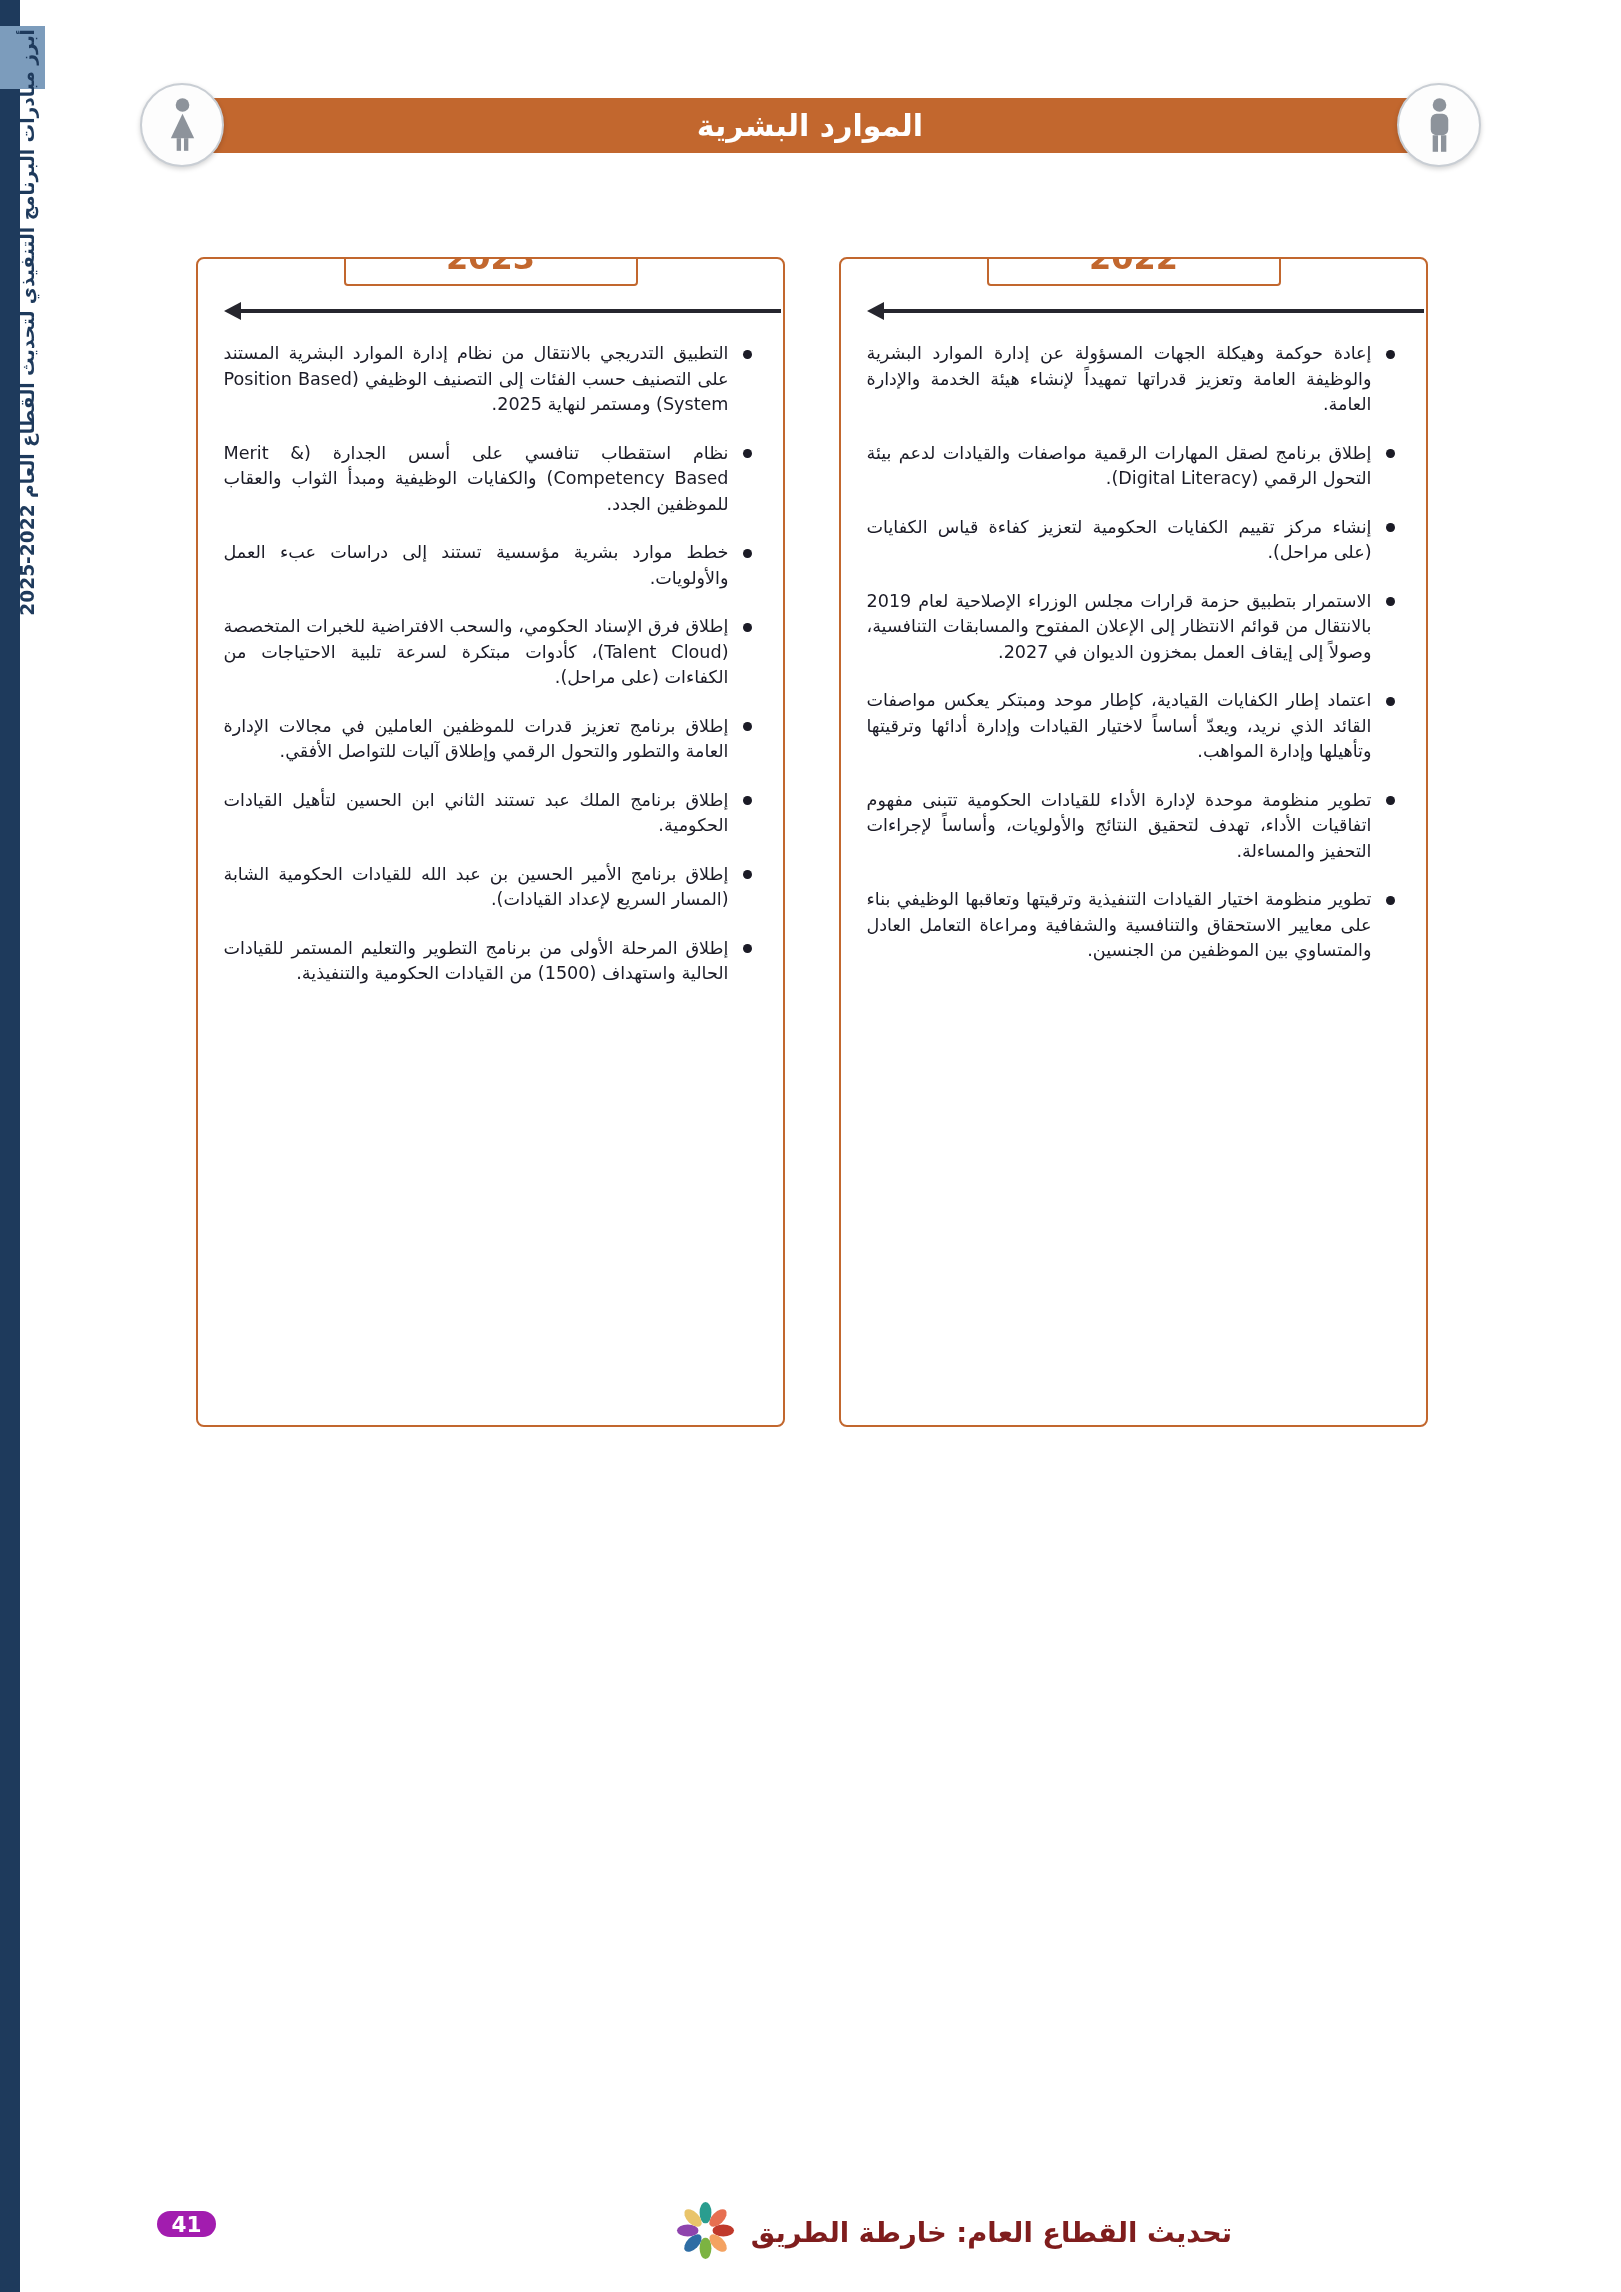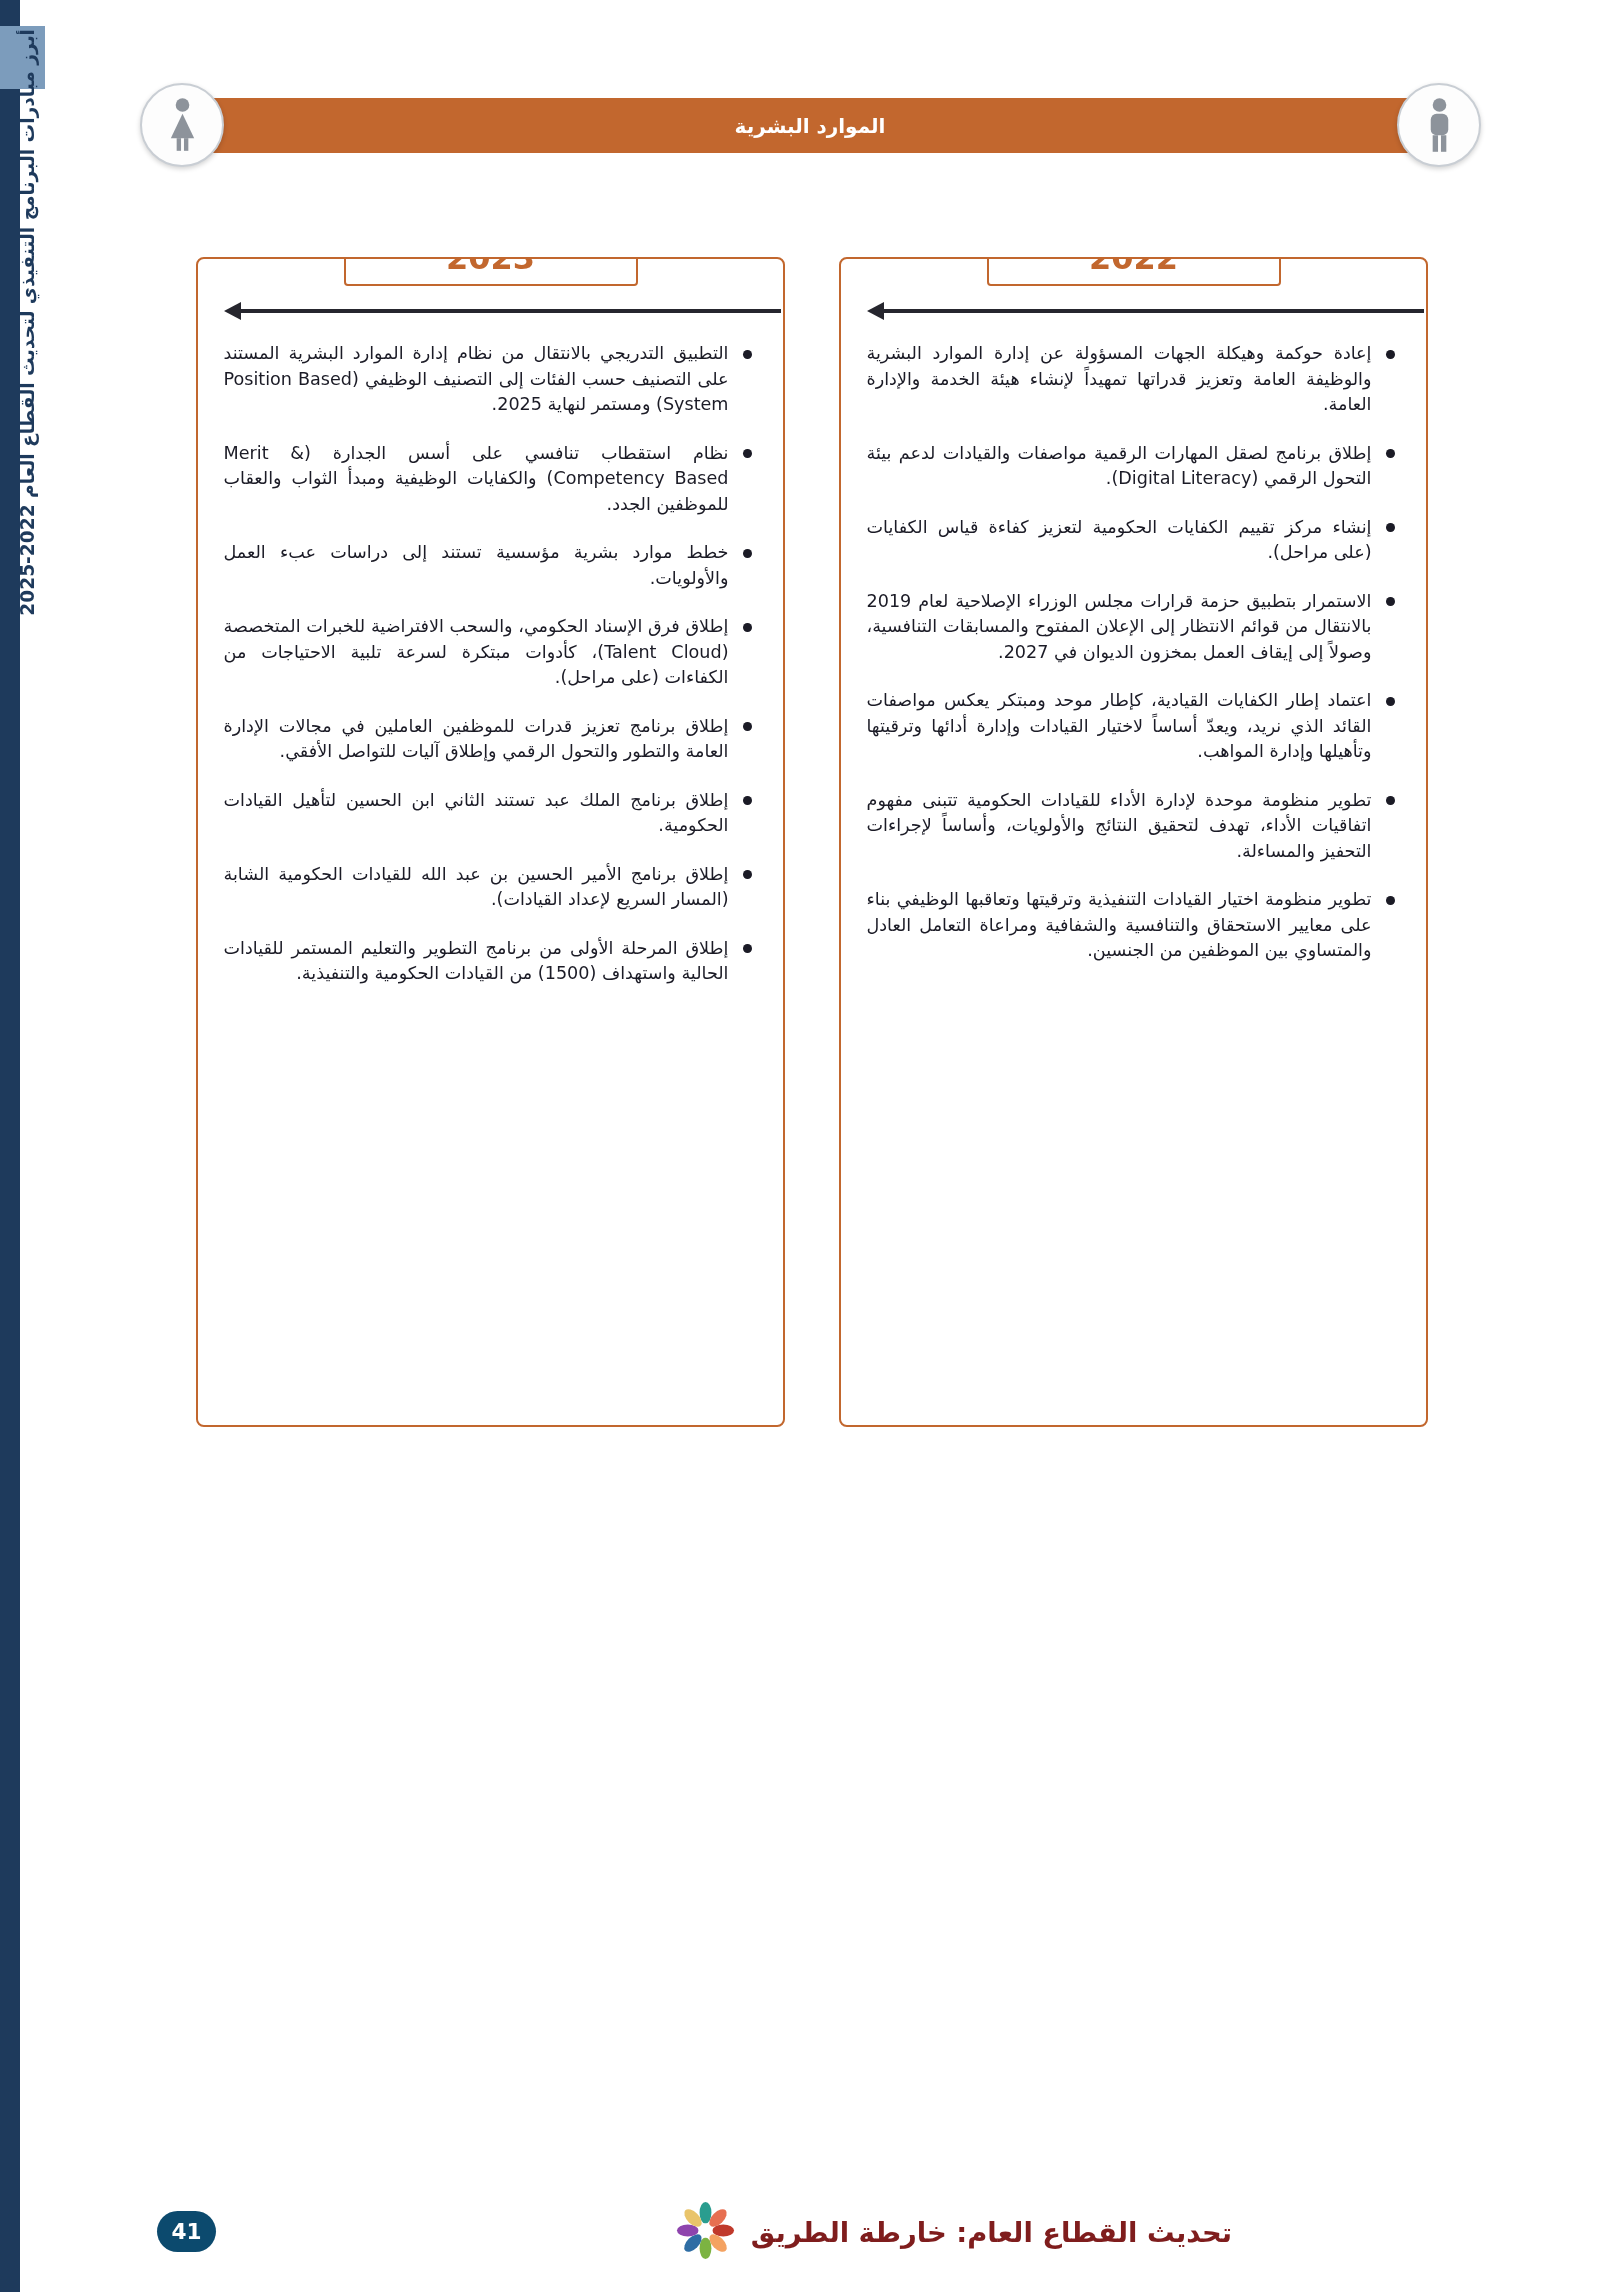--- a/index.html
+++ b/index.html
@@ -35,21 +35,21 @@
   }
 
   
   .header-bar {
     position: absolute; left: 169px; top: 98px;
     width: 1282px; height: 55px;
     background: #c2672e; border-radius: 7.8px;
     display: flex; align-items: center; justify-content: center;
     z-index: 1;
   }
-  .header-bar span { color: #ffffff; font-size: 20px; font-weight: bold; direction: rtl; }
+  .header-bar span { color: #ffffff; font-size: 30px; font-weight: bold; direction: rtl; }
   .circle {
     position: absolute; width: 84px; height: 84px;
     border-radius: 50%; background: #fdfdfd;
     border: 2px solid #c9ced4;
     box-shadow: 0 2px 4.9px rgba(0,0,0,.18);
     display: flex; align-items: center; justify-content: center;
     z-index: 2;
   }
   .circle-left  { left: 140px;  top: 83px; }
   .circle-right { left: 1397px; top: 83px; }
@@ -103,22 +103,22 @@
   .items li::before {
     content: "";
     position: absolute; right: 2px; top: 8.8px;
     width: 8.8px; height: 8.8px; border-radius: 50%;
     background: #1b1b26;
   }
 
   
   .page-badge {
     position: absolute; left: 157px; top: 2211px;
-    width: 59px; height: 41px;
-    background: #0c4a6e; border-radius: 20.6px;
+    width: 59px; height: 26px;
+    background: #a21caf; border-radius: 20.6px;
     color: #ffffff; font-size: 21.6px; font-weight: bold;
     display: flex; align-items: center; justify-content: center;
   }
   .footer-center {
     position: absolute; left: 674px; top: 2199px; height: 67px;
     display: flex; align-items: center; gap: 13.7px;
   }
   .footer-title {
     font-size: 27.4px; font-weight: bold; color: #7f1d1d;
     direction: rtl; white-space: nowrap;

